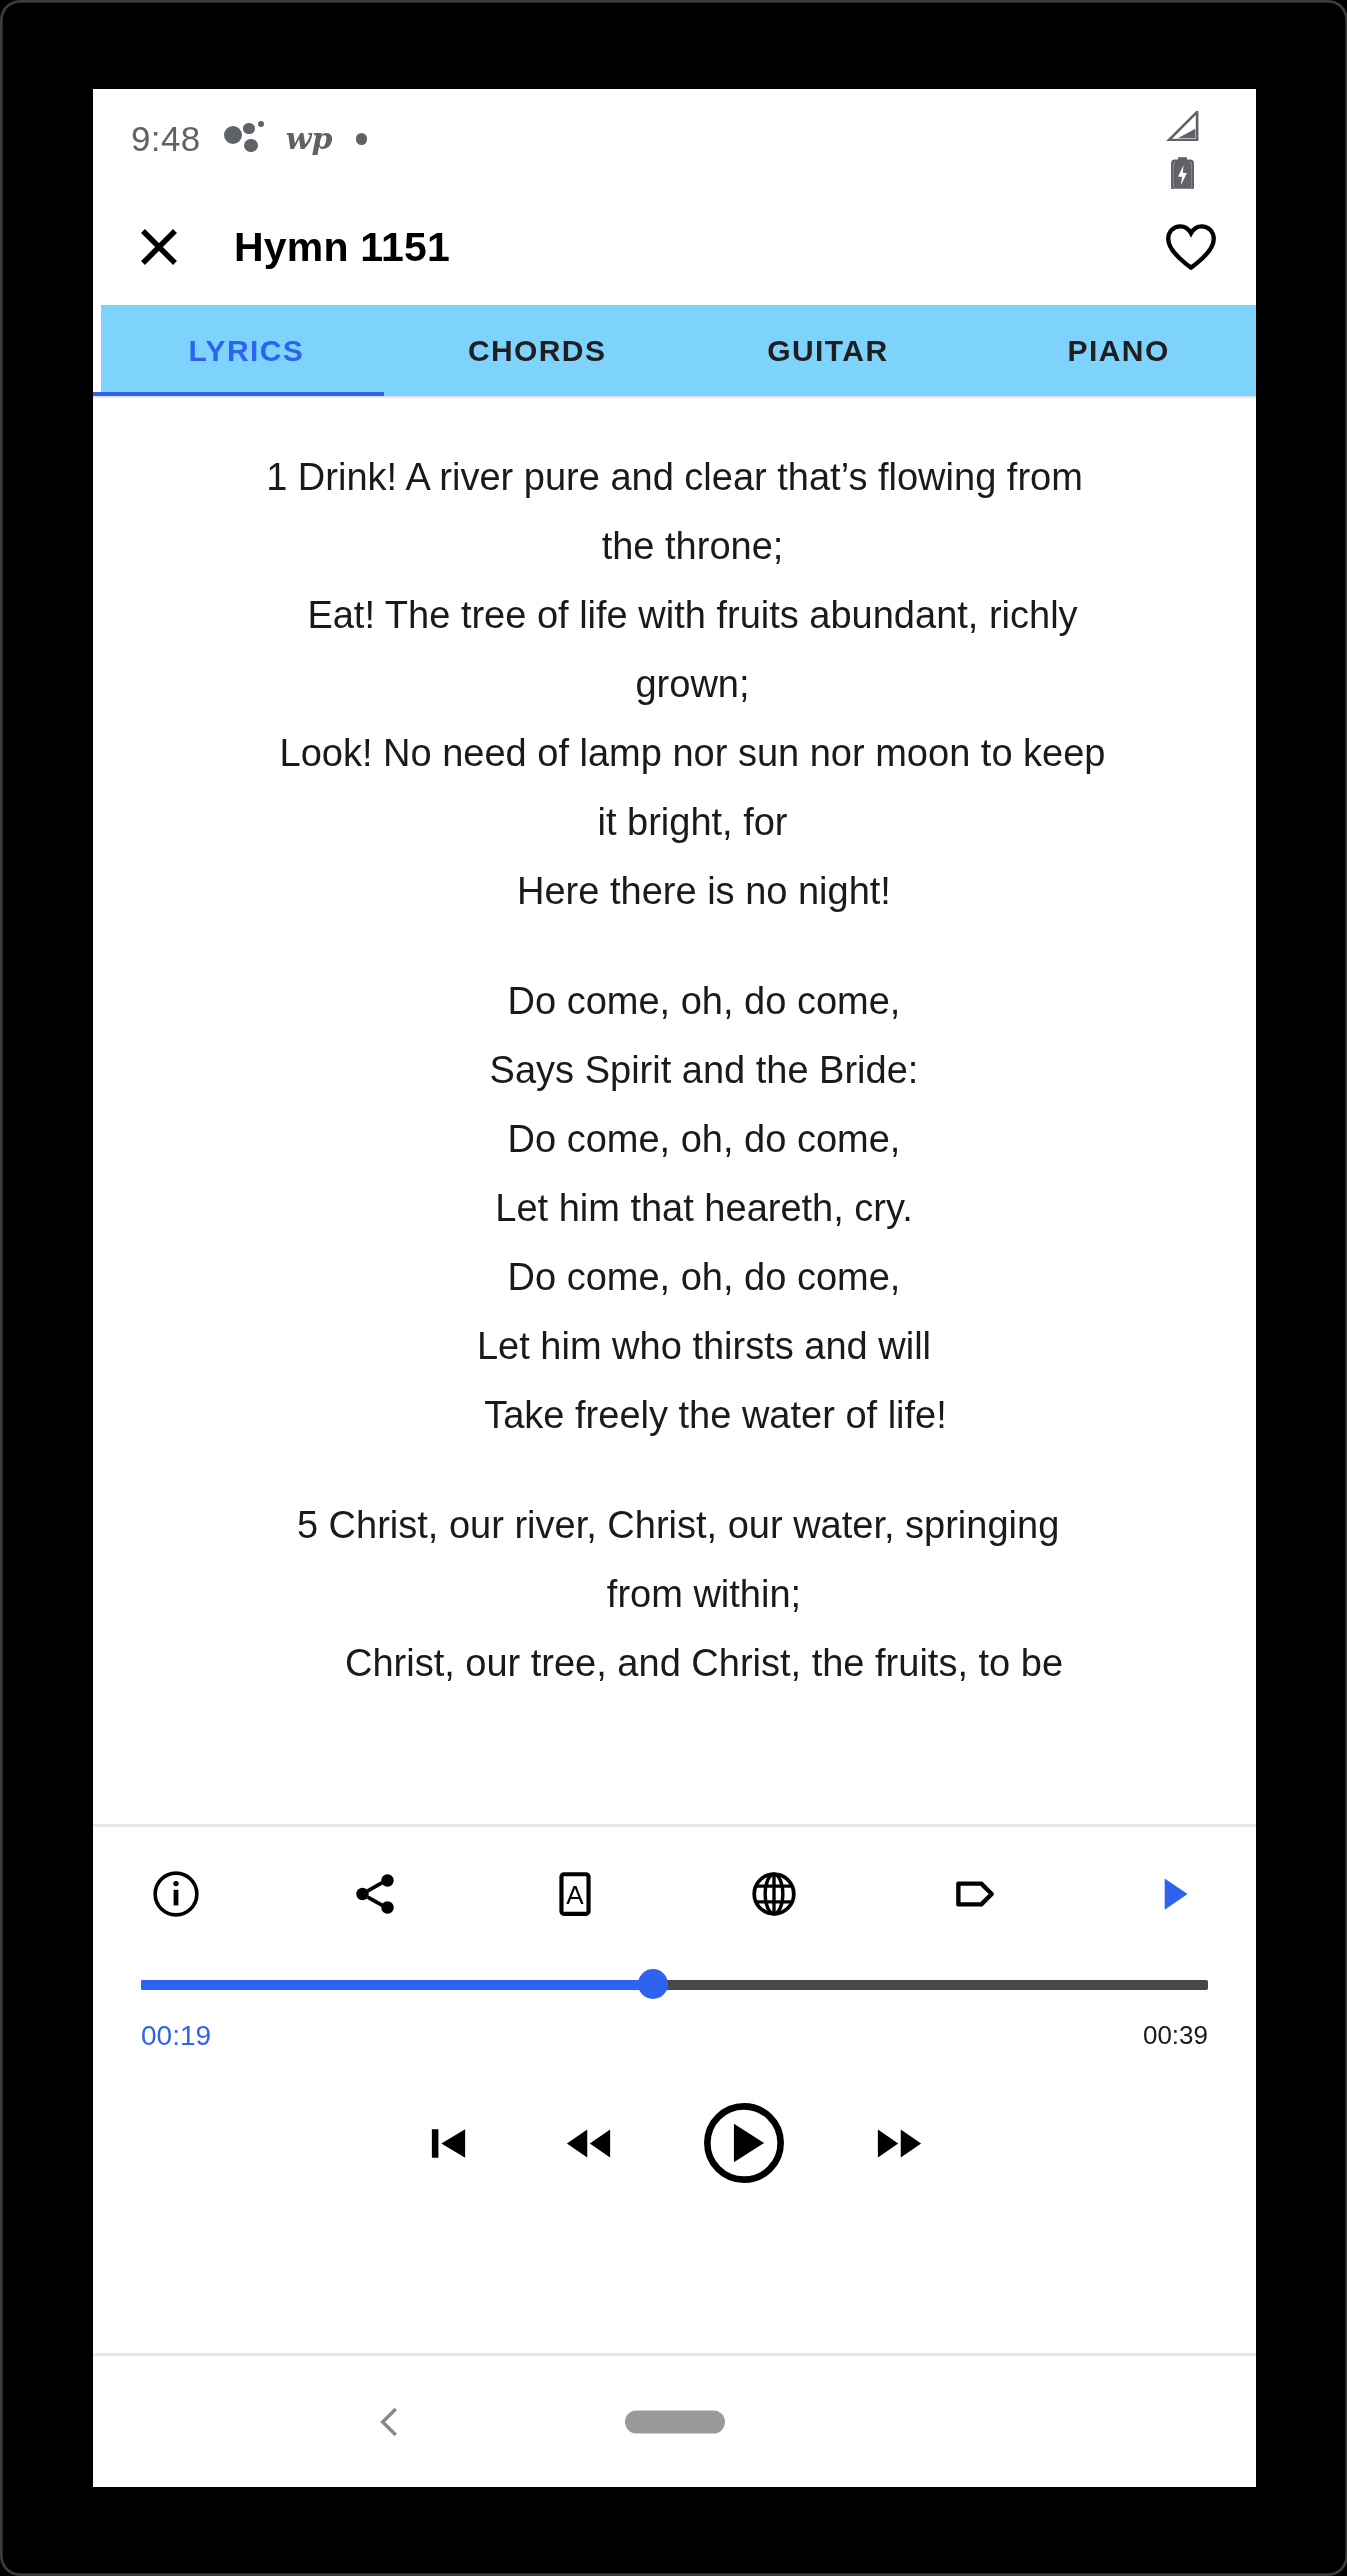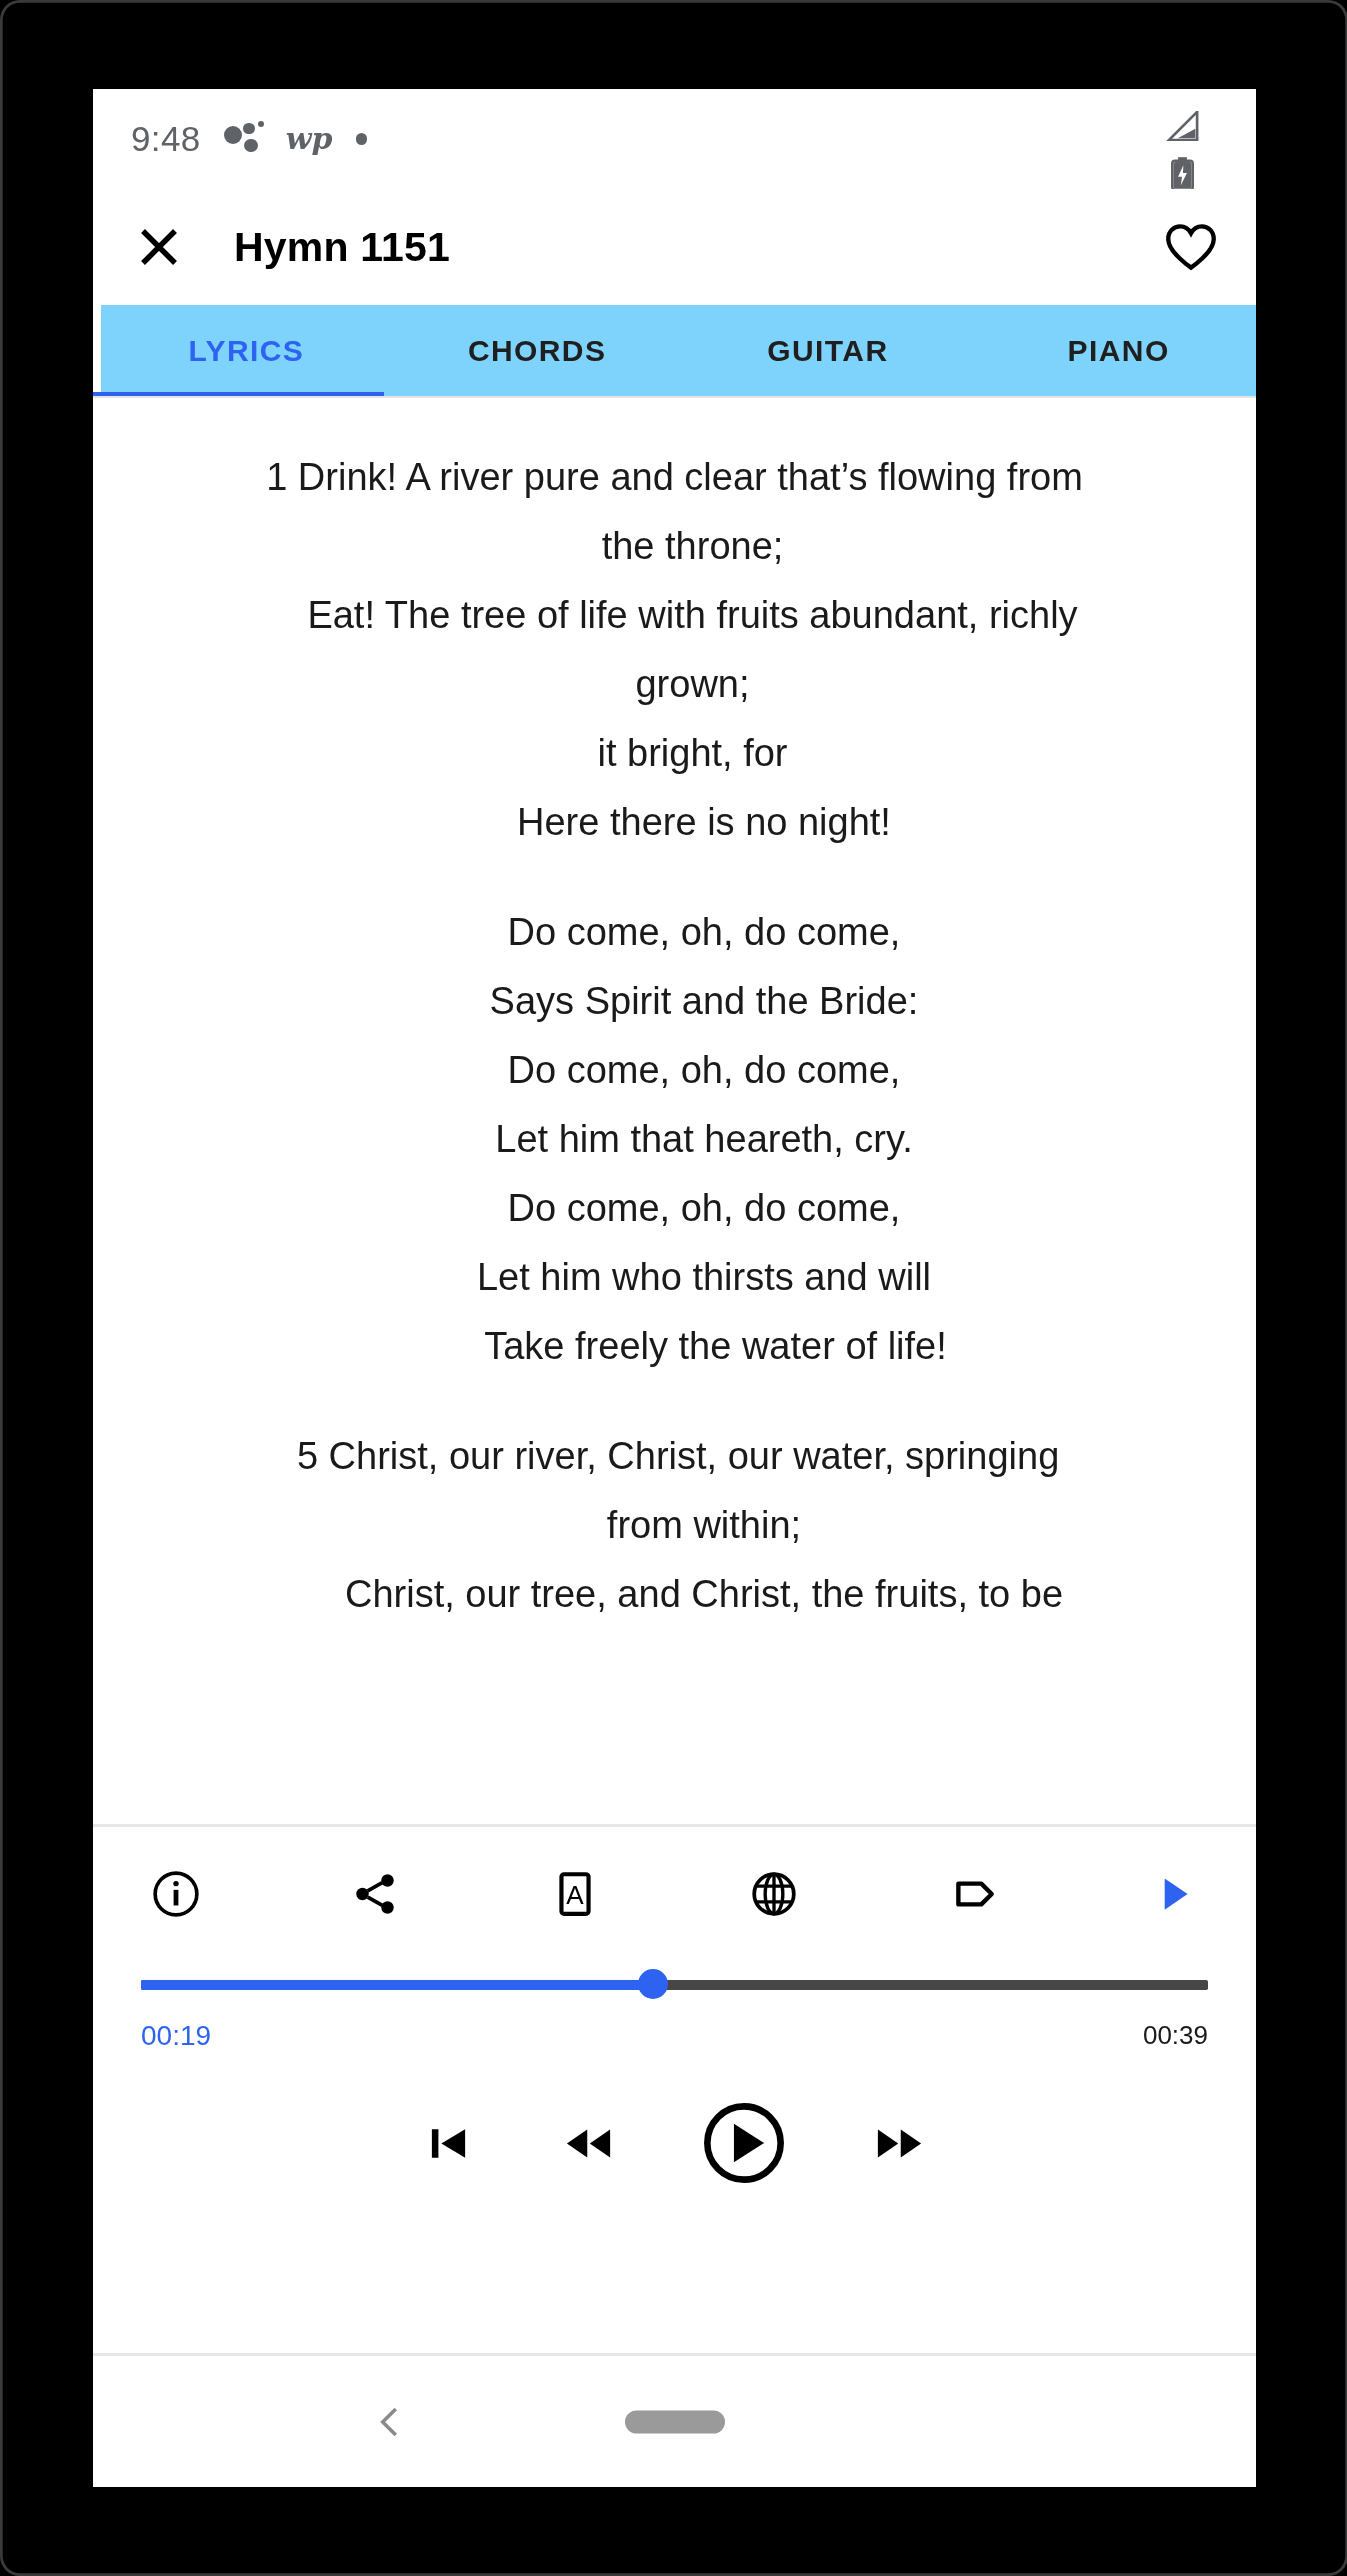--- a/index.html
+++ b/index.html
@@ -241,20 +241,21 @@
     </div>
     <div id="tab-indicator" style="background: rgb(45, 99, 240); left: 0px; width: 291px;"></div>
     <div id="tab-divider"></div>
 
     <div id="lyrics-scroll">
       <div class="verse">
         <div class="line ind-0">1 Drink! A river pure and clear that’s flowing from</div>
         <div class="line ind-1">the throne;</div>
         <div class="line ind-1">Eat! The tree of life with fruits abundant, richly</div>
         <div class="line ind-1">grown;</div>
+        <div class="line ind-1">Look! No need of lamp nor sun nor moon to keep</div>
         <div class="line ind-1">it bright, for</div>
         <div class="line ind-2">Here there is no night!</div>
       </div>
       <div class="verse">
         <div class="line ind-2">Do come, oh, do come,</div>
         <div class="line ind-2">Says Spirit and the Bride:</div>
         <div class="line ind-2">Do come, oh, do come,</div>
         <div class="line ind-2">Let him that heareth, cry.</div>
         <div class="line ind-2">Do come, oh, do come,</div>
         <div class="line ind-2">Let him who thirsts and will</div>

